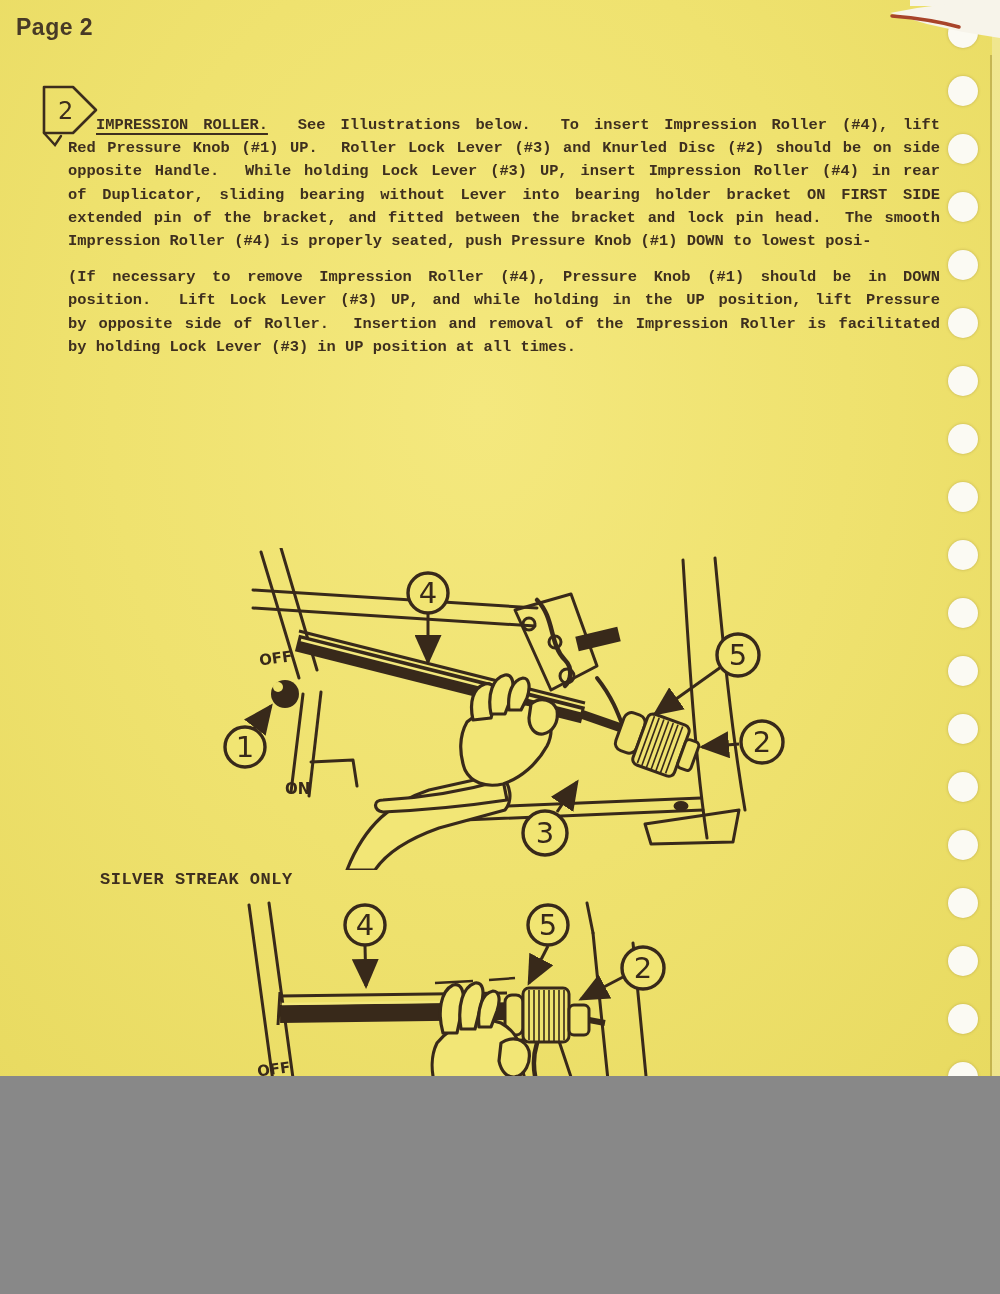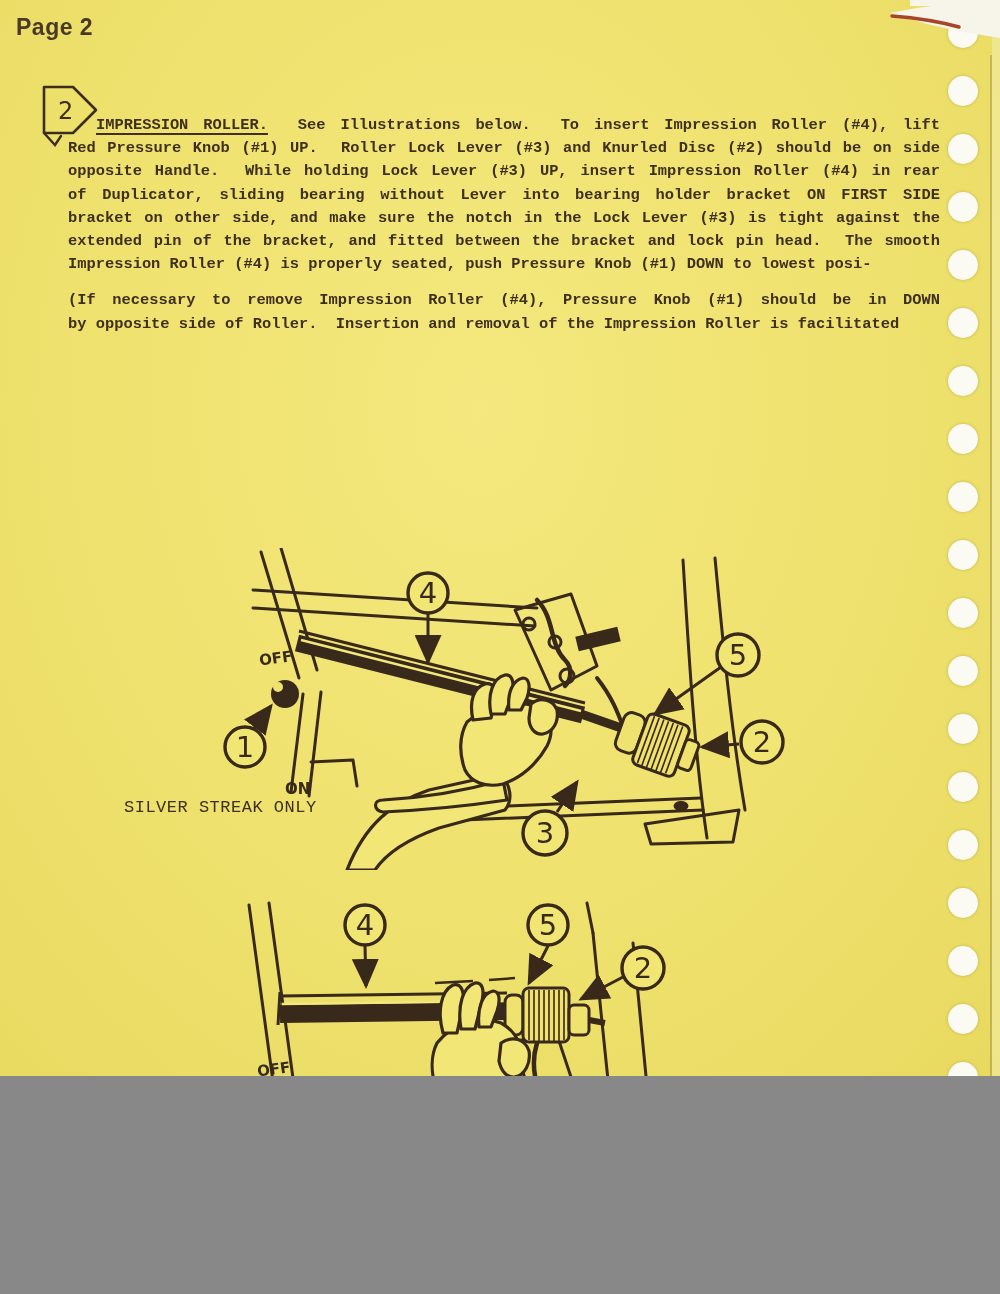--- a/index.html
+++ b/index.html
@@ -16,22 +16,22 @@
   .textblock{position:absolute;left:68px;top:78px;width:872px;z-index:3;margin-top:36px;}
   .tline{
     white-space:pre-wrap;font-size:15.4px;line-height:23.2px;font-weight:600;
     text-align:justify;text-align-last:justify;color:#3e2f1f;
   }
   .para .tline:last-child{text-align-last:left;}
   .heading-line{text-indent:28px;}
   .u{text-decoration:underline;text-decoration-thickness:1.8px;text-underline-offset:4px;}
   .para2{margin-top:13px;}
   .caption{
-    position:absolute;left:100px;top:798px;font-size:17px;font-weight:400;
-    letter-spacing:.5px;color:#3e2f1f;z-index:3;margin-left:24px;
+    position:absolute;left:100px;top:870px;font-size:17px;font-weight:700;
+    letter-spacing:.5px;color:#3e2f1f;z-index:3;
   }
   .marker-svg{position:absolute;left:40px;top:82px;z-index:4;}
   .diag{position:absolute;z-index:2;}
   .hole{
     position:absolute;left:948px;width:30px;height:30px;border-radius:50%;
     background:#fbfaf3;box-shadow:0 0 3px rgba(140,120,50,.45);z-index:5;
   }
   .torn{position:absolute;left:855px;top:0;z-index:6;}
   .edge-line{position:absolute;left:990px;top:55px;width:2px;height:1228px;background:rgba(130,110,45,.35);z-index:4;}
   .edge-light{position:absolute;left:992px;top:0;width:8px;height:1294px;background:rgba(255,255,252,.28);z-index:4;}
@@ -52,28 +52,29 @@
     <text x="18" y="37" font-family="DejaVu Sans, sans-serif" font-size="24" fill="#3c2d1d">2</text>
   </svg>
 
   <div class="textblock">
     <div class="tline heading-line"><span class="u">IMPRESSION ROLLER.</span><span>  See Illustrations below.  To insert Impression Roller (#4), lift</span></div>
     <div class="para">
 
     <div class="tline">Red Pressure Knob (#1) UP.  Roller Lock Lever (#3) and Knurled Disc (#2) should be on side</div>
         <div class="tline">opposite Handle.  While holding Lock Lever (#3) UP, insert Impression Roller (#4) in rear</div>
         <div class="tline">of Duplicator, sliding bearing without Lever into bearing holder bracket ON FIRST SIDE</div>
-        <div class="tline">bracket on other side, and make sure the notch in the Lock Lever (#3) is tight against the</div>
         <div class="tline">extended pin of the bracket, and fitted between the bracket and lock pin head.  The smooth</div>
         <div class="tline">Impression Roller (#4) is properly seated, push Pressure Knob (#1) DOWN to lowest posi-</div>
       </div>
     <div class="para para2">
 
     <div class="tline">(If necessary to remove Impression Roller (#4), Pressure Knob (#1) should be in DOWN</div>
+        <div class="tline">position.  Lift Lock Lever (#3) UP, and while holding in the UP position, lift Pressure</div>
         <div class="tline">by opposite side of Roller.  Insertion and removal of the Impression Roller is facilitated</div>
+        <div class="tline">by holding Lock Lever (#3) in UP position at all times.</div>
       </div>
   </div>
 
   <div class="caption">SILVER STREAK ONLY</div>
 
   <svg class="diag" style="left:215px;top:548px" width="595" height="322" viewBox="0 0 595 322">
     <defs>
       <marker id="ahT" markerWidth="11" markerHeight="9" refX="9" refY="4.5" orient="auto">
         <path d="M0,0 L10,4.5 L0,9 Z" fill="#38291a"></path>
       </marker>

